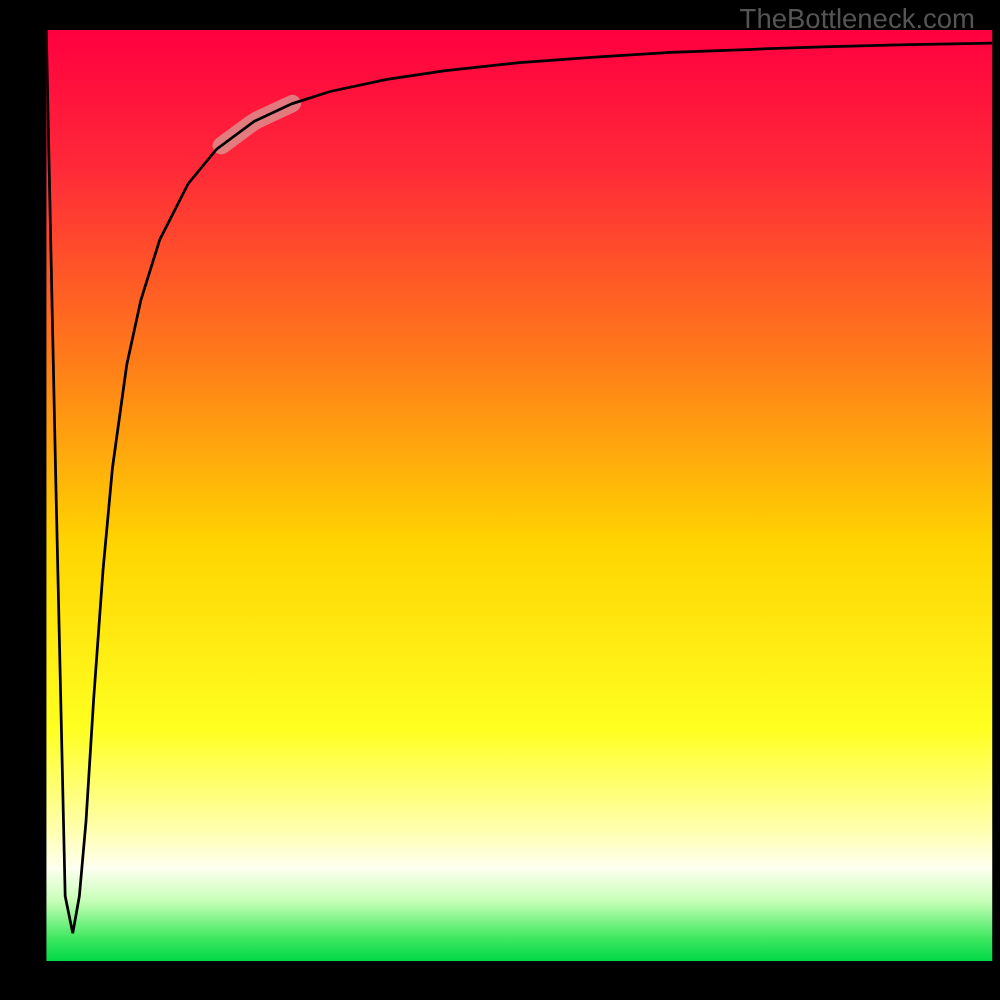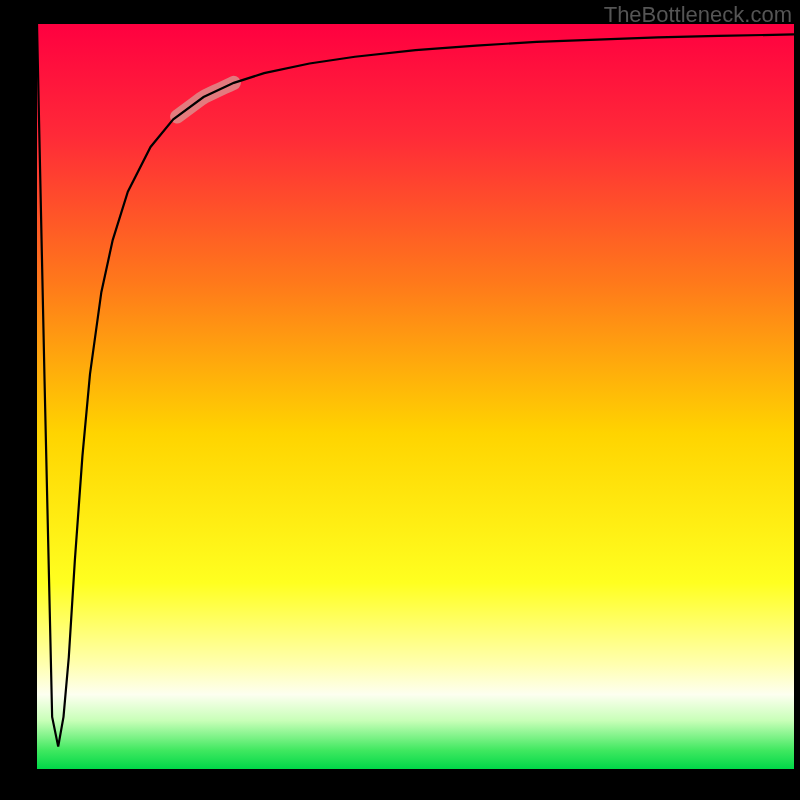--- a/index.html
+++ b/index.html
@@ -6,21 +6,21 @@
   html, body { width: 800px; height: 800px; overflow: hidden; background: #000; }
   .container {
     width: 800px;
     height: 800px;
     position: relative;
     background: #000;
   }
   .watermark {
     position: absolute;
     top: 2px;
-    right: 8px;
+    right: 20px;
     font-family: Arial, Helvetica, sans-serif;
     font-size: 22px;
     color: #555;
     font-weight: 400;
     z-index: 10;
   }
   .plot-outer {
     position: absolute;
     left: 37px;
     top: 24px;

